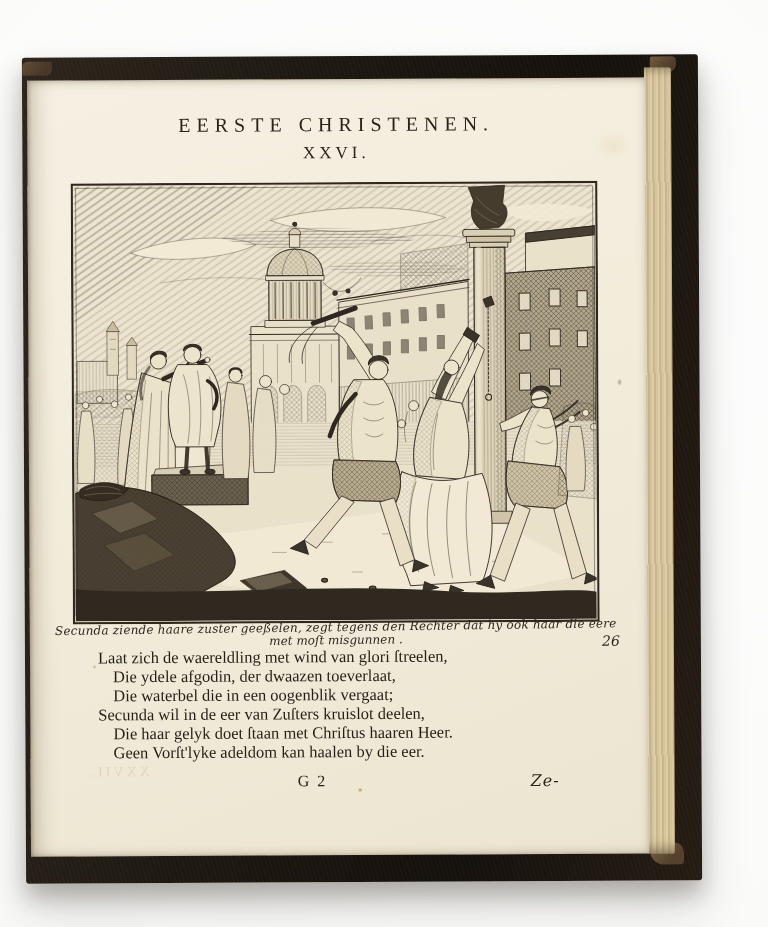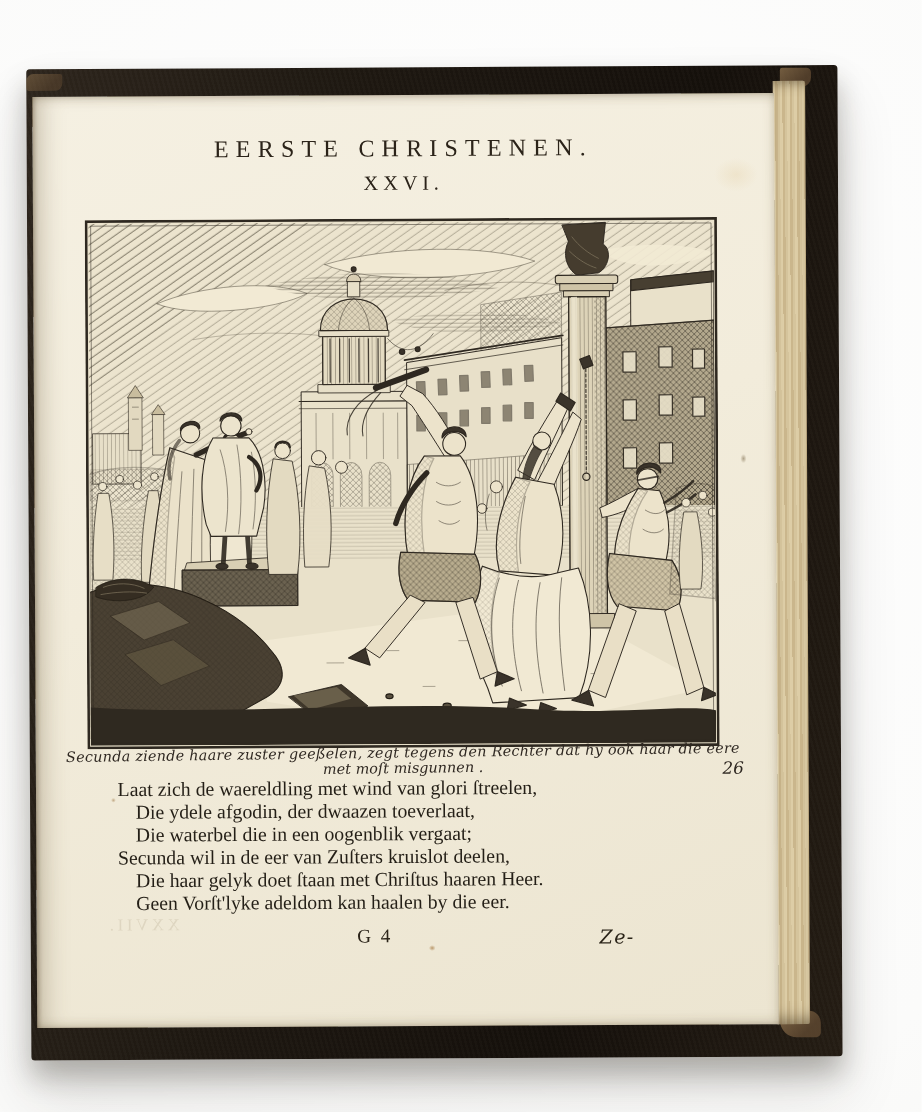--- a/index.html
+++ b/index.html
@@ -44,21 +44,21 @@
     transform:rotate(-0.5deg);}
   .caption-l1{font-size:12px;text-align:center;white-space:nowrap;letter-spacing:.2px;}
   .caption-l2{font-size:12px;text-align:center;margin-top:-1px;}
   .plate-no{position:absolute;right:28px;top:555px;font-size:14px;font-style:italic;
     font-family:"DejaVu Serif",serif;color:#2f2822;margin-left:20px;}
   .poem{position:absolute;left:68px;top:568px;color:#241f17;
     font-size:16.5px;line-height:19px;white-space:nowrap;}
   .poem-line.indent{padding-left:15px;}
   .sig{position:absolute;top:693px;font-size:16px;color:#2b2419;letter-spacing:2px;}
   .sig-g{left:267px;}
-  .catchword{left:469px;font-style:italic;font-family:"DejaVu Serif",serif;letter-spacing:1px;}
+  .catchword{left:500px;font-style:italic;font-family:"DejaVu Serif",serif;letter-spacing:1px;}
   .ghost{position:absolute;left:58px;top:684px;font-size:14px;letter-spacing:3px;
     color:#7c6a45;opacity:.14;transform:scaleX(-1);}
 </style>
 </head>
 <body>
 
 <div class="backdrop"></div>
 
 <div class="book">
   <div class="cover"></div>
@@ -403,21 +403,21 @@
       <div class="poem-line">Laat zich de waereldling met wind van glori ſtreelen,</div>
       <div class="poem-line indent">Die ydele afgodin, der dwaazen toeverlaat,</div>
       <div class="poem-line indent">Die waterbel die in een oogenblik vergaat;</div>
       <div class="poem-line">Secunda wil in de eer van Zuſters kruislot deelen,</div>
       <div class="poem-line indent">Die haar gelyk doet ſtaan met Chriſtus haaren Heer.</div>
       <div class="poem-line indent">Geen Vorſt'lyke adeldom kan haalen by die eer.</div>
     </div>
 
     <div class="ghost">XXVII.</div>
 
-    <div class="sig sig-g">G 4</div>
+    <div class="sig sig-g">G 2</div>
     <div class="sig catchword">Ze-</div>
 
     <div class="stain" style="left:560px;top:48px;width:52px;height:40px;background:radial-gradient(closest-side,#d8b878,transparent 70%);opacity:.18;"></div>
     <div class="stain" style="left:326px;top:708px;width:7px;height:6px;background:radial-gradient(closest-side,#a3763d,transparent 80%);opacity:.7;"></div>
     <div class="stain" style="left:62px;top:584px;width:5px;height:5px;background:radial-gradient(closest-side,#9a7340,transparent 80%);opacity:.55;"></div>
     <div class="stain" style="left:588px;top:300px;width:6px;height:9px;background:radial-gradient(closest-side,#6b5838,transparent 85%);opacity:.5;"></div>
   </div>
 </div>
 
 </body></html>

